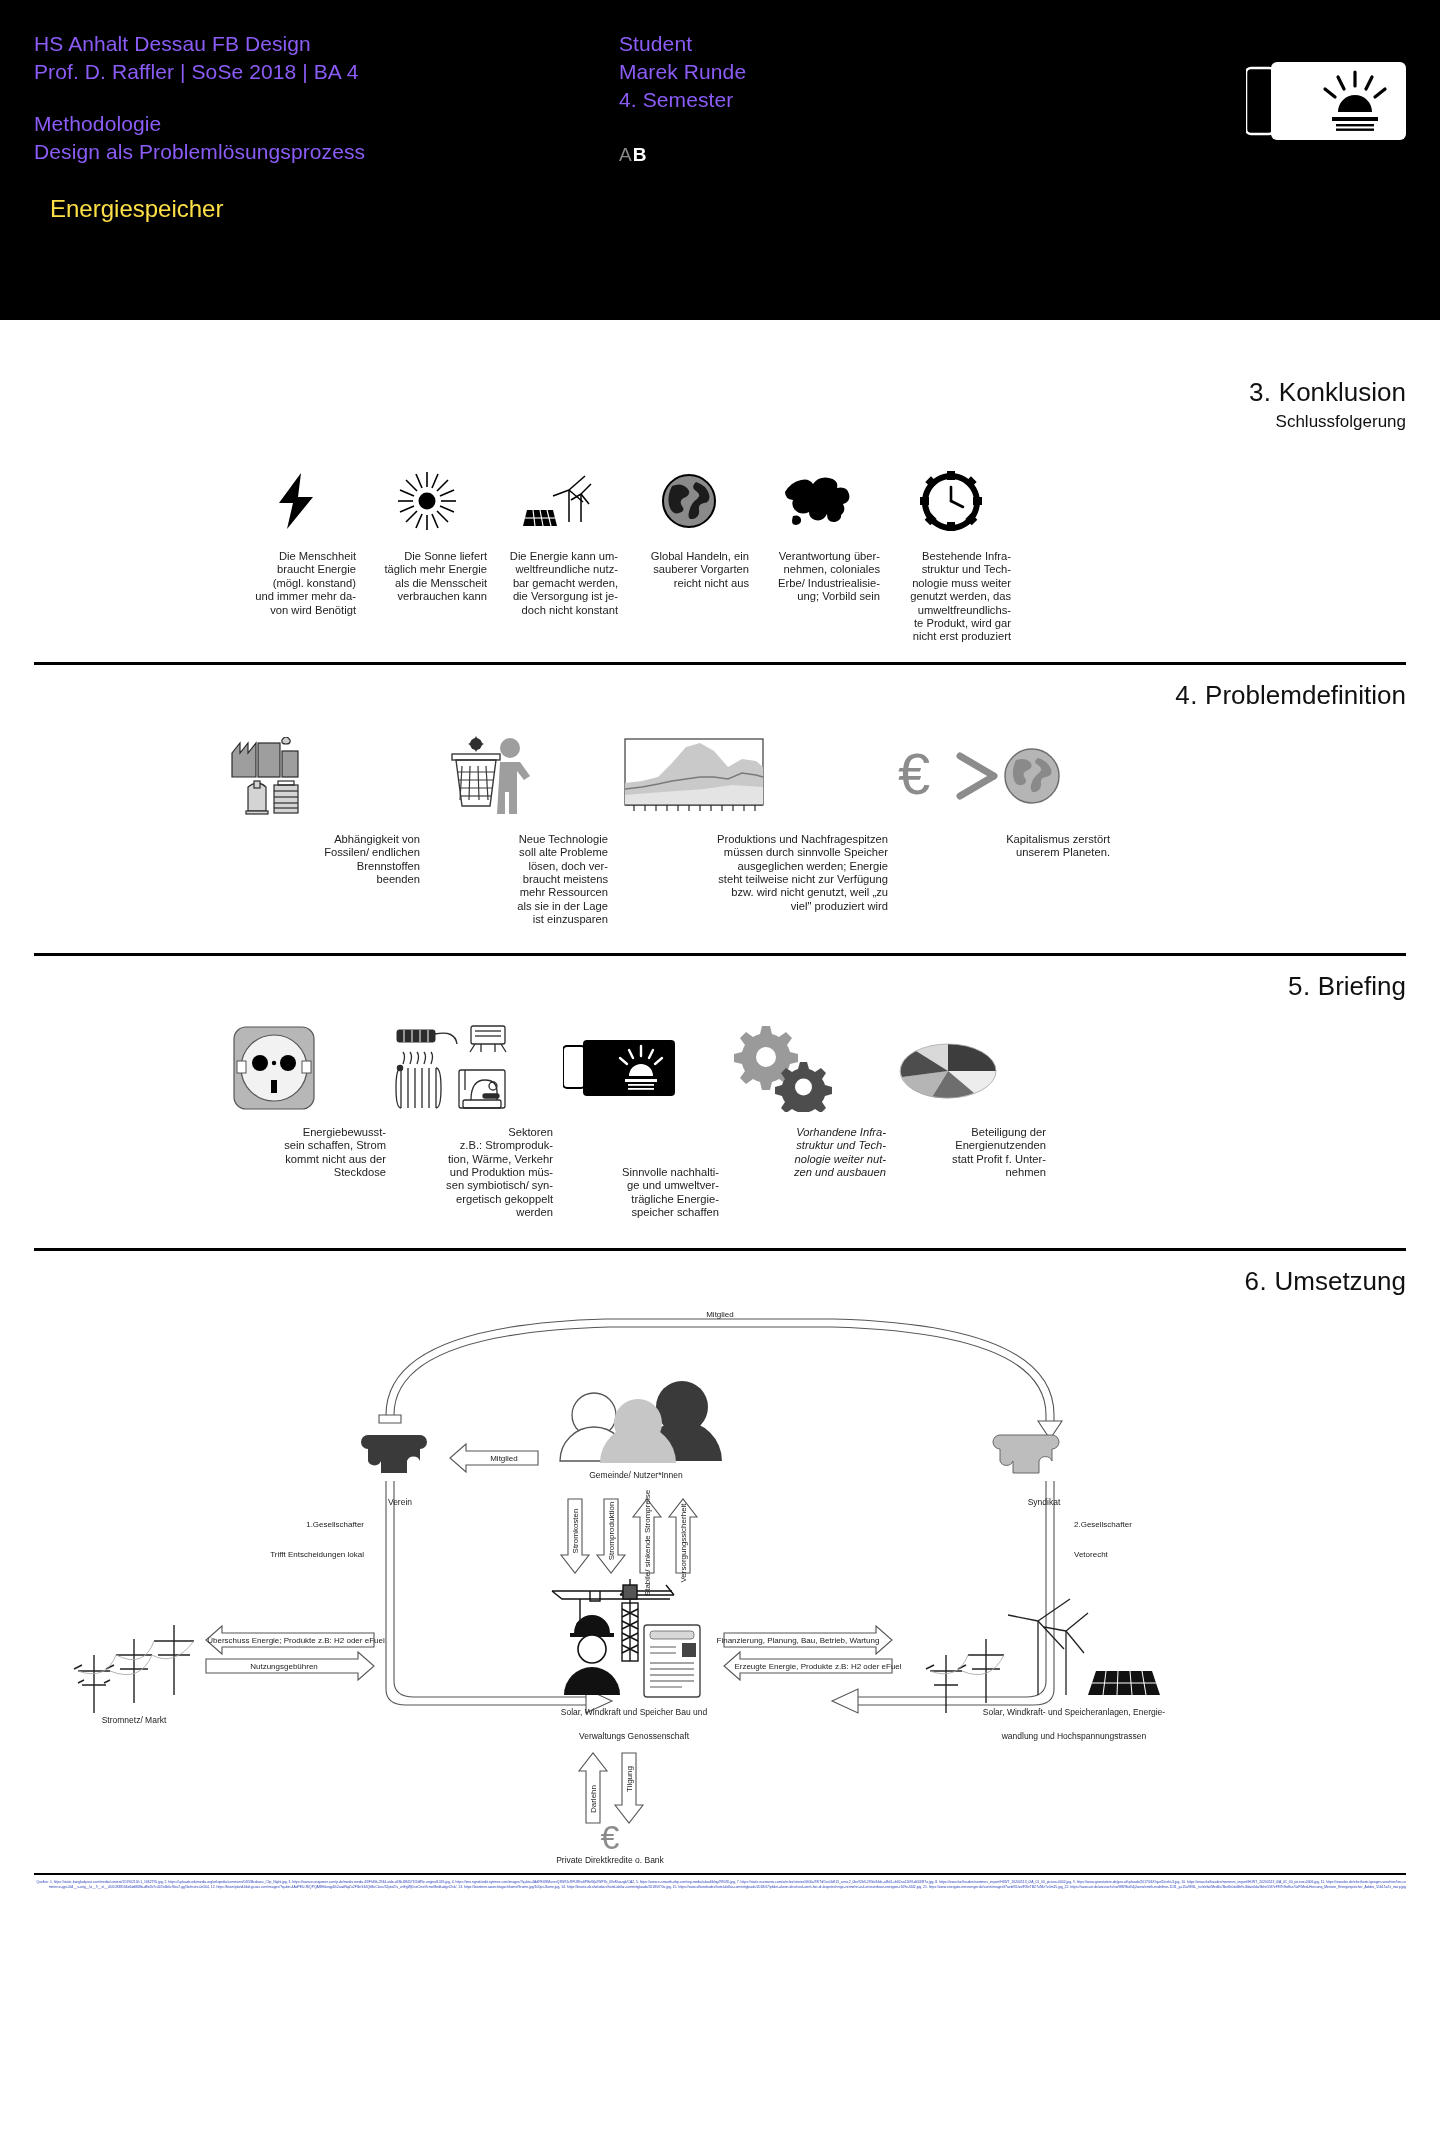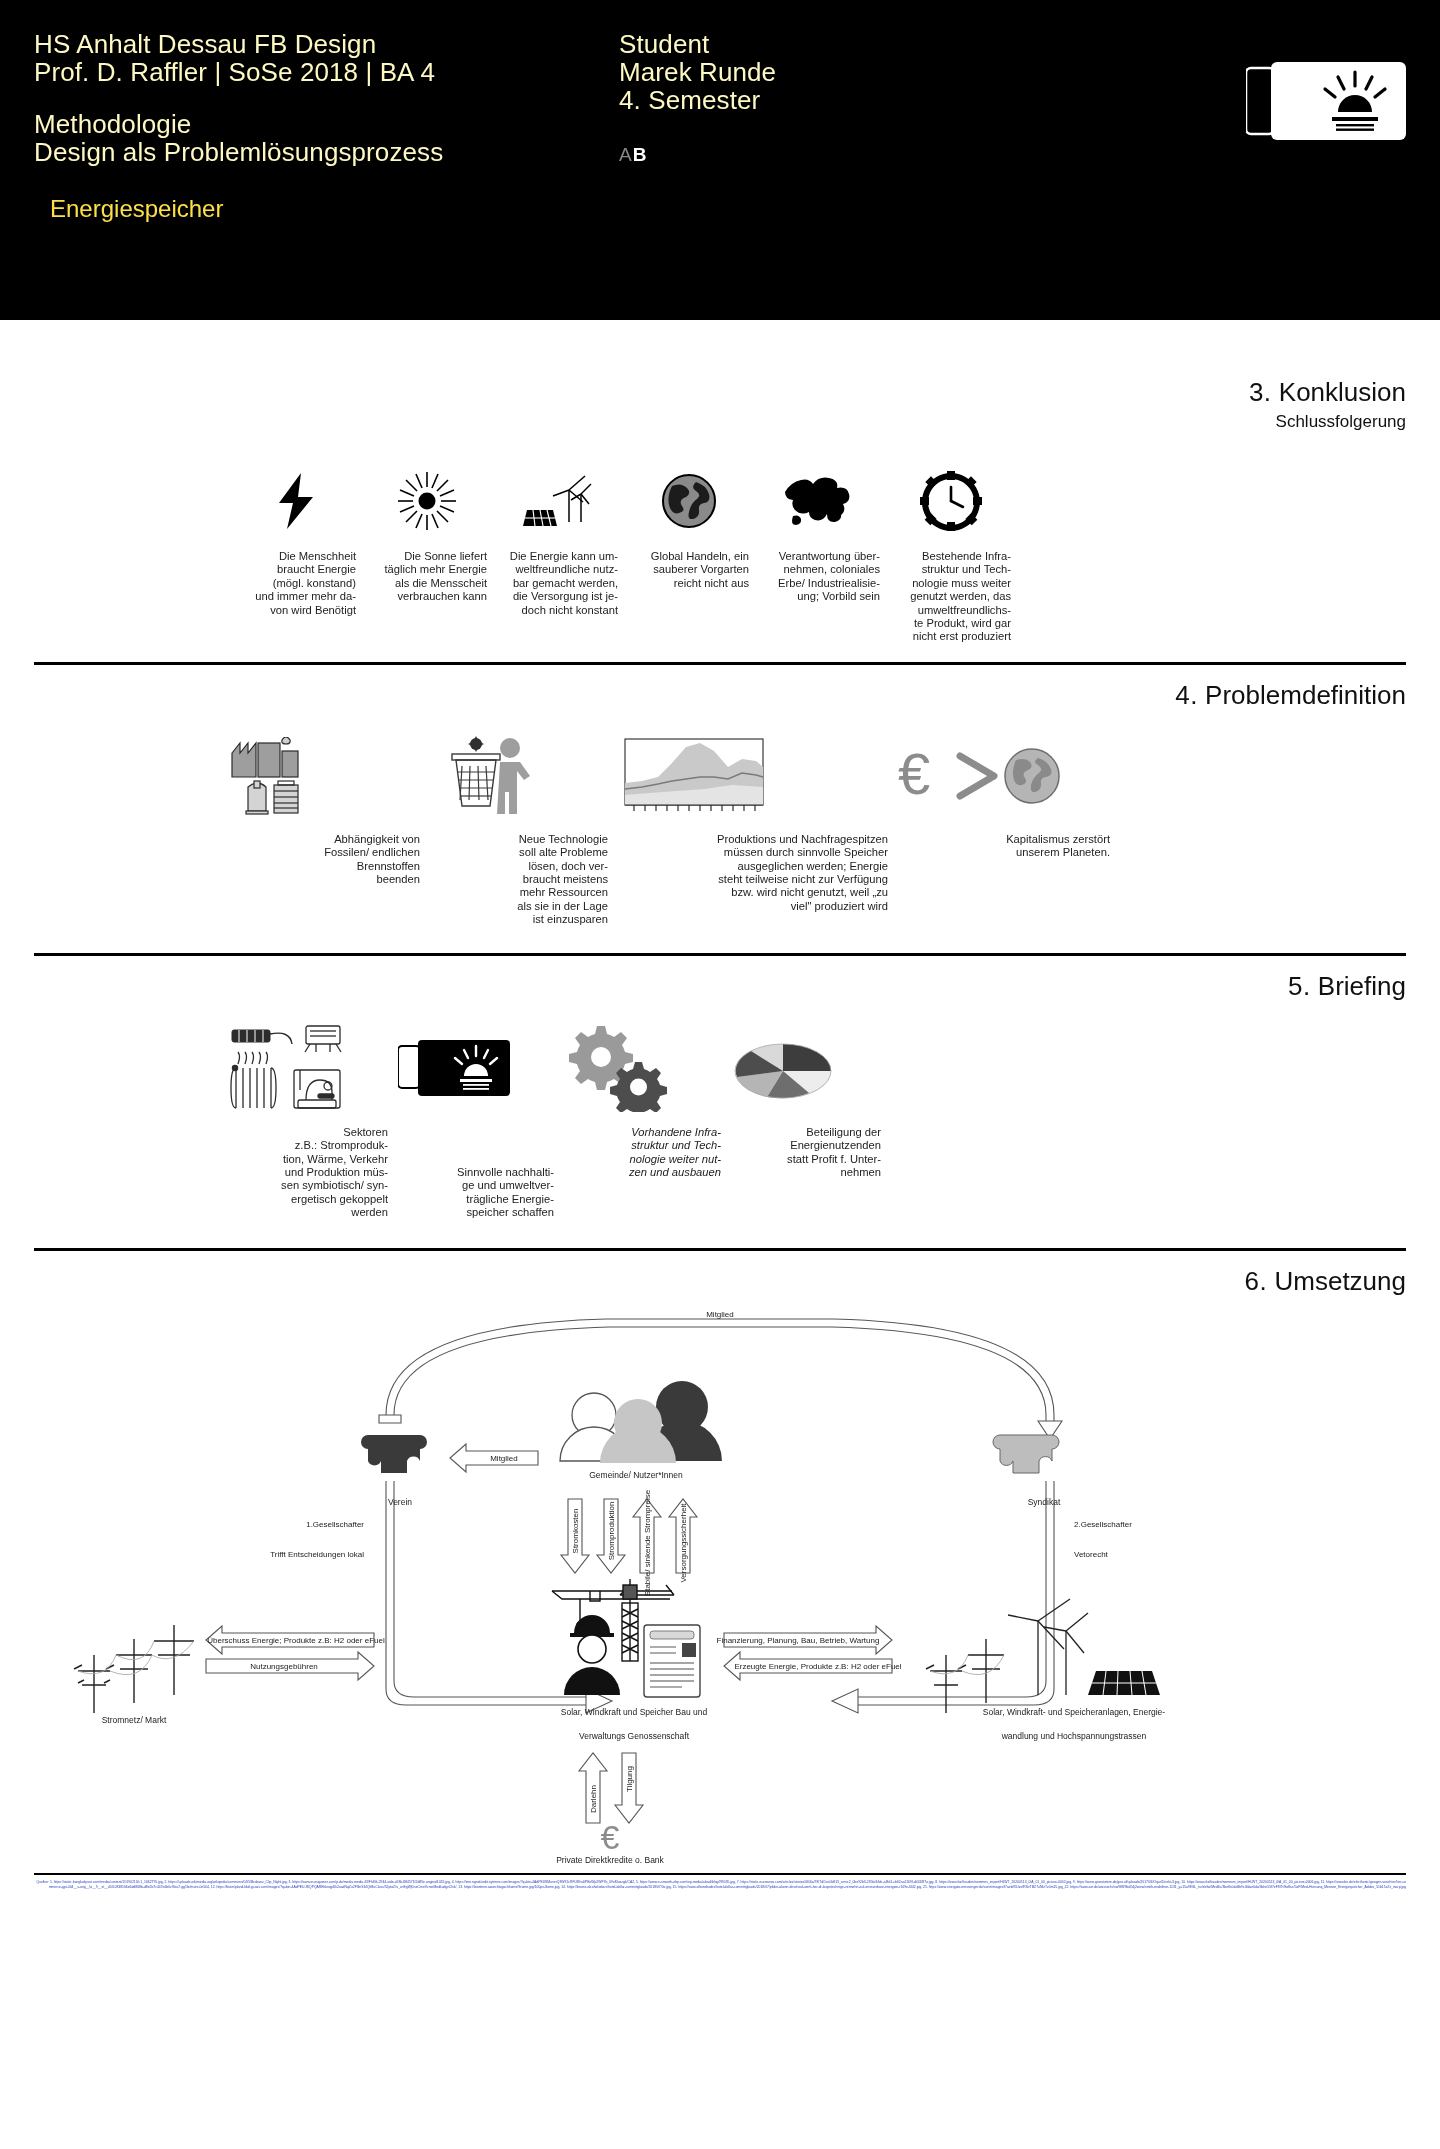--- a/index.html
+++ b/index.html
@@ -14,25 +14,25 @@
   
   .header {
     background: #000000;
     color: #ffffff;
     height: 320px;
     padding: 30px 34px 0 34px;
     position: relative;
   }
   .hdr-left { position: absolute; left: 34px; top: 30px; }
   .hdr-line {
-    font-size: 26px;
+    font-size: 21px;
     line-height: 28px;
     letter-spacing: 0.1px;
     font-weight: 400;
-    color: #fef9c3;
+    color: #8b5cf6;
     white-space: pre;
   }
   .hdr-gap { height: 24px; }
   .hdr-topic {
     font-size: 24px;
     line-height: 34px;
     margin-top: 26px;
     color: #fde047;
     margin-left: 16px;
   }
@@ -429,20 +429,38 @@
     </div>
 
     <div class="section">
       <div class="sec-title">
         <span class="num">5.</span>
         <span>Briefing</span>
       </div>
 
       <div class="cards row-brief">
 
+        <div class="card" style="width:165px;">
+          <div class="ico">
+            <svg width="88" height="86" viewBox="0 0 88 86">
+              <rect x="4" y="2" width="80" height="82" rx="12" fill="#b7b7b7" stroke="#555" stroke-width="1.2"></rect>
+              <circle cx="44" cy="43" r="33" fill="#f2f2f2" stroke="#555" stroke-width="1.2"></circle>
+              <circle cx="30" cy="38" r="8" fill="#000"></circle>
+              <circle cx="58" cy="38" r="8" fill="#000"></circle>
+              <circle cx="44" cy="38" r="2.2" fill="#000"></circle>
+              <rect x="41" y="55" width="6" height="13" fill="#000"></rect>
+              <rect x="7" y="36" width="9" height="12" fill="#fff" stroke="#555" stroke-width="1"></rect>
+              <rect x="72" y="36" width="9" height="12" fill="#fff" stroke="#555" stroke-width="1"></rect>
+            </svg>
+          </div>
+          <div class="cap" style="width:156px;">Energiebewusst-
+sein schaffen, Strom
+kommt nicht aus der
+Steckdose</div>
+        </div>
 
         <div class="card" style="width:168px;">
           <div class="ico">
             <svg width="116" height="88" viewBox="0 0 116 88">
               <g fill="#2c2c2c" stroke="#2c2c2c" stroke-width="1">
                 <rect x="2" y="6" width="38" height="12" rx="2"></rect>
                 <path d="M40 10 q20 -4 22 10" fill="none" stroke-width="1.4"></path>
               </g>
               <g fill="none" stroke="#fff" stroke-width="1">
                 <line x1="9" y1="6" x2="9" y2="18"></line>

